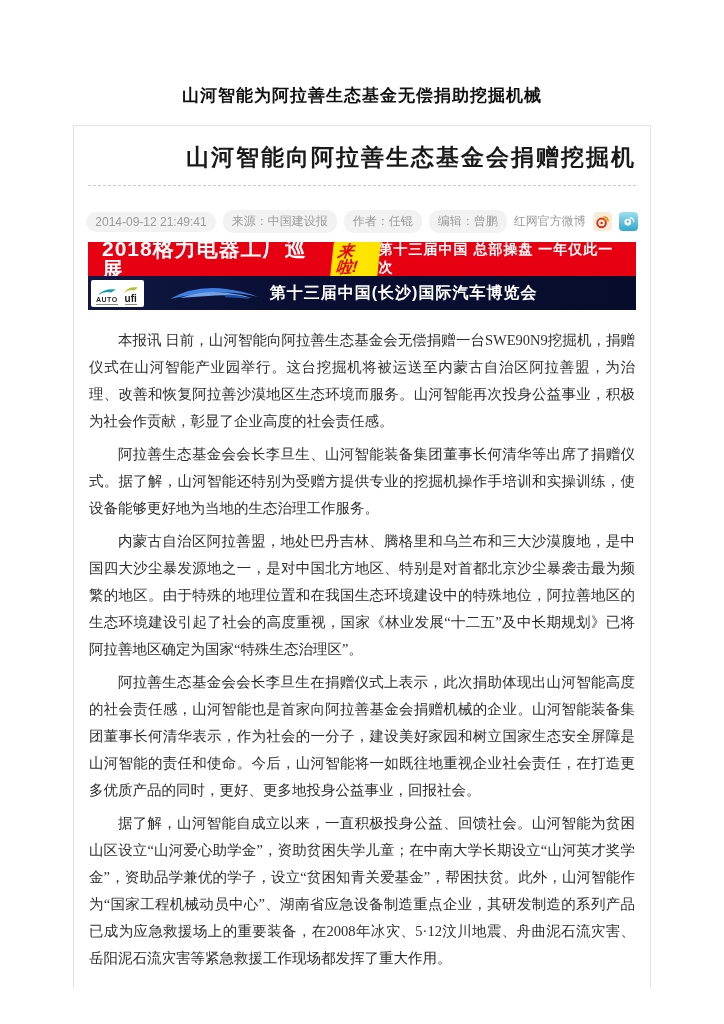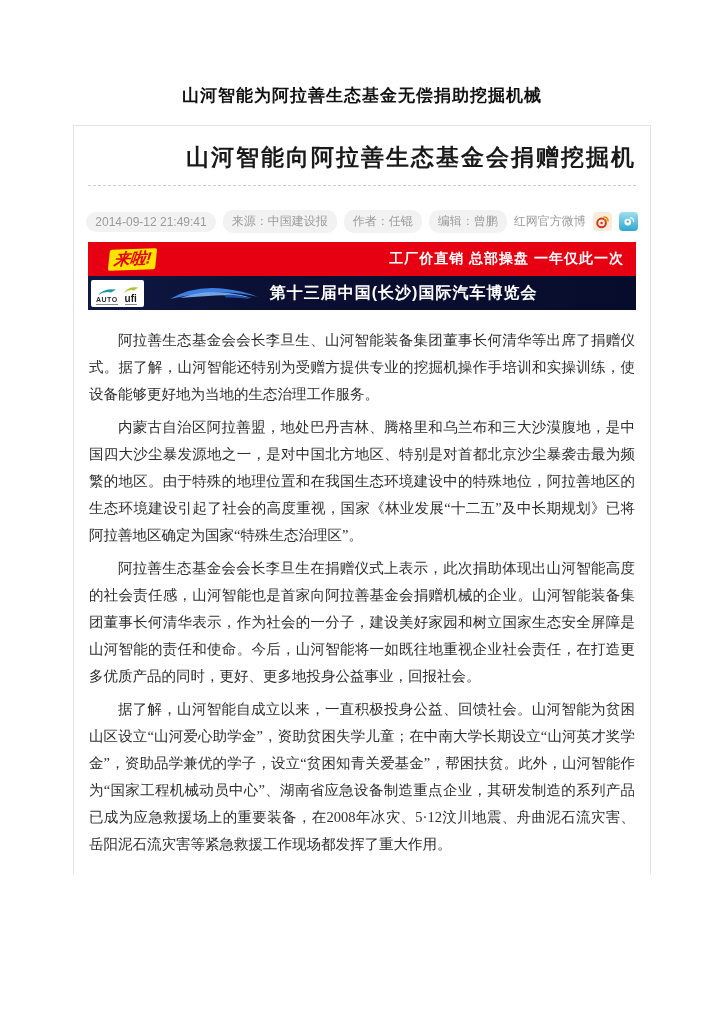--- a/index.html
+++ b/index.html
@@ -179,22 +179,23 @@
       <span class="mini-icon" style="background:linear-gradient(180deg,#9fdfee,#2fa8cc);">
         <svg width="13" height="13" viewBox="0 0 14 14">
           <circle cx="6.2" cy="7.6" r="3.6" fill="#ffffff"></circle>
           <circle cx="6.2" cy="7.2" r="1.2" fill="#2fa8cc"></circle>
           <path d="M9 3.2 Q12.4 3.4 12.6 7" fill="none" stroke="#ffffff" stroke-width="1.4" stroke-linecap="round"></path>
         </svg>
       </span>
     </div>
 
     <a class="banner banner-gree">
+      <span class="gree-title">2018格力电器工厂巡展</span>
       <span class="gree-badge">来啦!</span>
-      <span class="gree-tagline">工厂价直销 总部操盘 一年仅此一次</span>
+      <span class="gree-tagline">第十三届中国 总部操盘 一年仅此一次</span>
     </a>
 
     <a class="banner banner-expo">
       <span class="expo-logo-box">
         <span class="logo-item">
           <svg width="20" height="8" viewBox="0 0 20 8">
             <path d="M1 7 Q7 0 19 1.5 L14 4.5 Q8 3 1 7 Z" fill="#1a9aa8"></path>
           </svg>
           <span class="logo-text-auto">AUTO</span>
         </span>
@@ -207,20 +208,21 @@
       </span>
       <svg class="car-graphic" width="96" height="24" viewBox="0 0 96 24">
         <path d="M4 18 Q28 4 60 8 Q78 10 92 16 Q70 10 44 12 Q20 14 4 18 Z" fill="#3c7fe0"></path>
         <path d="M14 17 Q36 9 62 12 Q76 13.5 86 17 Q64 13 42 15 Q26 16 14 17 Z" fill="#7fb4f2" opacity="0.9"></path>
         <path d="M58 14 Q72 13 84 18 Q72 16 60 16.5 Z" fill="#1b4fa8"></path>
       </svg>
       <span class="expo-title">第十三届中国(长沙)国际汽车博览会</span>
     </a>
 
     <div class="article-body">
+      <p>本报讯 日前，山河智能向阿拉善生态基金会无偿捐赠一台SWE90N9挖掘机，捐赠仪式在山河智能产业园举行。这台挖掘机将被运送至内蒙古自治区阿拉善盟，为治理、改善和恢复阿拉善沙漠地区生态环境而服务。山河智能再次投身公益事业，积极为社会作贡献，彰显了企业高度的社会责任感。</p>
       <p>阿拉善生态基金会会长李旦生、山河智能装备集团董事长何清华等出席了捐赠仪式。据了解，山河智能还特别为受赠方提供专业的挖掘机操作手培训和实操训练，使设备能够更好地为当地的生态治理工作服务。</p>
       <p>内蒙古自治区阿拉善盟，地处巴丹吉林、腾格里和乌兰布和三大沙漠腹地，是中国四大沙尘暴发源地之一，是对中国北方地区、特别是对首都北京沙尘暴袭击最为频繁的地区。由于特殊的地理位置和在我国生态环境建设中的特殊地位，阿拉善地区的生态环境建设引起了社会的高度重视，国家《林业发展“十二五”及中长期规划》已将阿拉善地区确定为国家“特殊生态治理区”。</p>
       <p>阿拉善生态基金会会长李旦生在捐赠仪式上表示，此次捐助体现出山河智能高度的社会责任感，山河智能也是首家向阿拉善基金会捐赠机械的企业。山河智能装备集团董事长何清华表示，作为社会的一分子，建设美好家园和树立国家生态安全屏障是山河智能的责任和使命。今后，山河智能将一如既往地重视企业社会责任，在打造更多优质产品的同时，更好、更多地投身公益事业，回报社会。</p>
       <p>据了解，山河智能自成立以来，一直积极投身公益、回馈社会。山河智能为贫困山区设立“山河爱心助学金”，资助贫困失学儿童；在中南大学长期设立“山河英才奖学金”，资助品学兼优的学子，设立“贫困知青关爱基金”，帮困扶贫。此外，山河智能作为“国家工程机械动员中心”、湖南省应急设备制造重点企业，其研发制造的系列产品已成为应急救援场上的重要装备，在2008年冰灾、5·12汶川地震、舟曲泥石流灾害、岳阳泥石流灾害等紧急救援工作现场都发挥了重大作用。</p>
     </div>
 
   </div>
 </div>
 
 </body></html>

